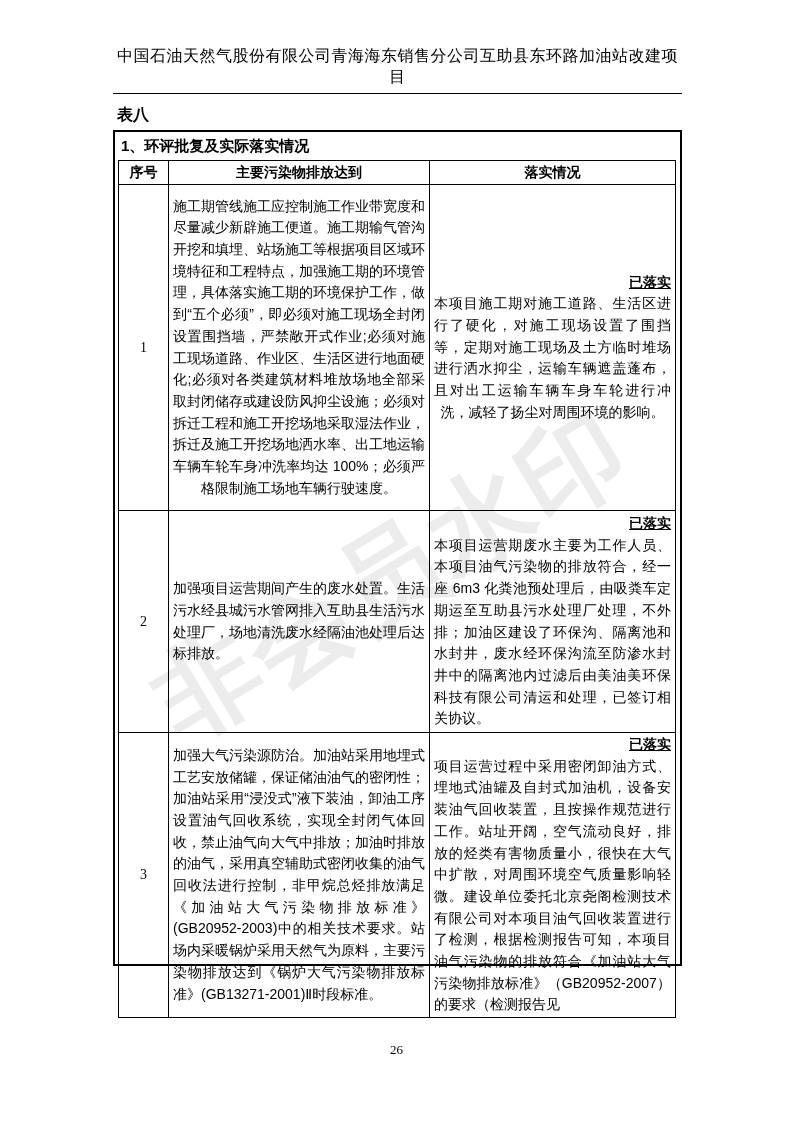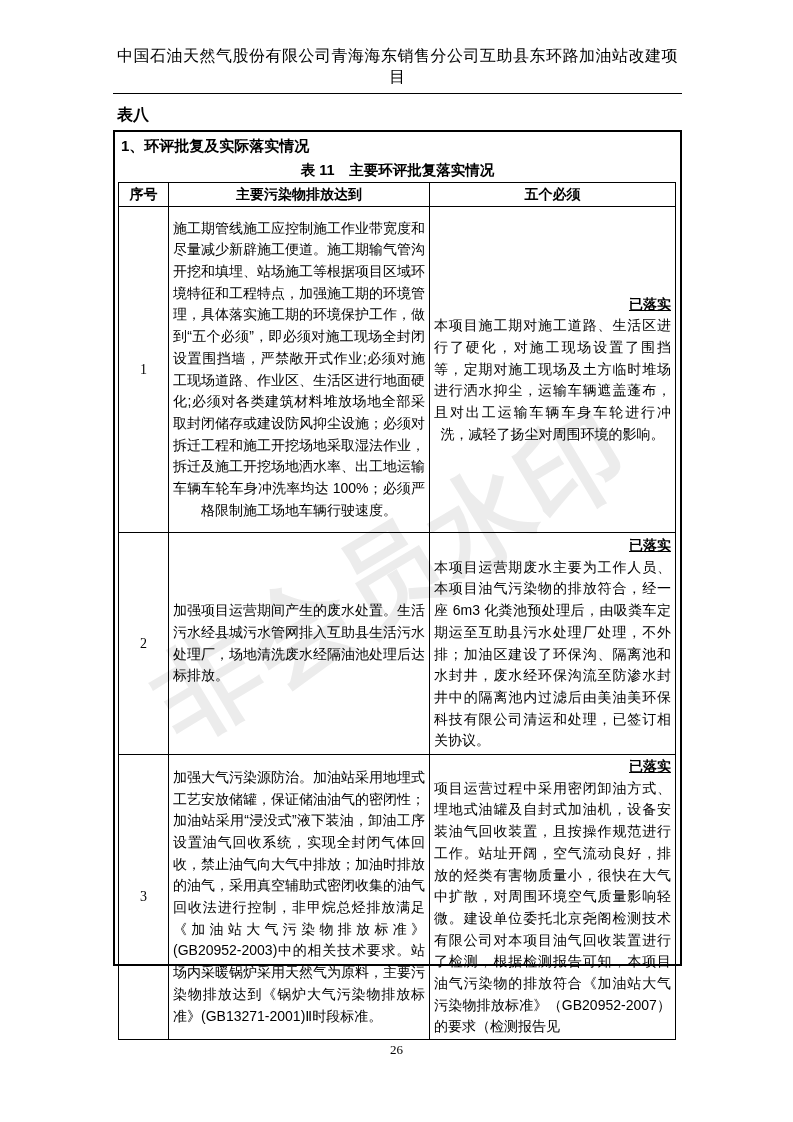--- a/index.html
+++ b/index.html
@@ -75,33 +75,32 @@
   <div class="watermark">非会员水印</div>
 
   <div class="content">
 
     <div class="doc-header">中国石油天然气股份有限公司青海海东销售分公司互助县东环路加油站改建项目</div>
 
     <div class="table-label">表八</div>
 
     <div class="outer-box">
       <div class="section-title">1、环评批复及实际落实情况</div>
-      <div class="section-caption">表 11　主要环评批复落实情况</div>
 
       <table class="grid">
         <colgroup>
           <col style="width:50px">
           <col style="width:261px">
           <col style="width:246px">
         </colgroup>
         <thead>
           <tr>
             <th>序号</th>
             <th>主要污染物排放达到</th>
-            <th>五个必须</th>
+            <th>落实情况</th>
           </tr>
         </thead>
         <tbody>
           <tr class="row-1">
             <td class="no-cell">1</td>
             <td>
               <div class="req-text center-last">施工期管线施工应控制施工作业带宽度和尽量减少新辟施工便道。施工期输气管沟开挖和填埋、站场施工等根据项目区域环境特征和工程特点，加强施工期的环境管理，具体落实施工期的环境保护工作，做到“五个必须”，即必须对施工现场全封闭设置围挡墙，严禁敞开式作业;必须对施工现场道路、作业区、生活区进行地面硬化;必须对各类建筑材料堆放场地全部采取封闭储存或建设防风抑尘设施；必须对拆迁工程和施工开挖场地采取湿法作业，拆迁及施工开挖场地洒水率、出工地运输车辆车轮车身冲洗率均达 100%；必须严格限制施工场地车辆行驶速度。</div>
             </td>
             <td>
               <div class="status-label">已落实</div>

